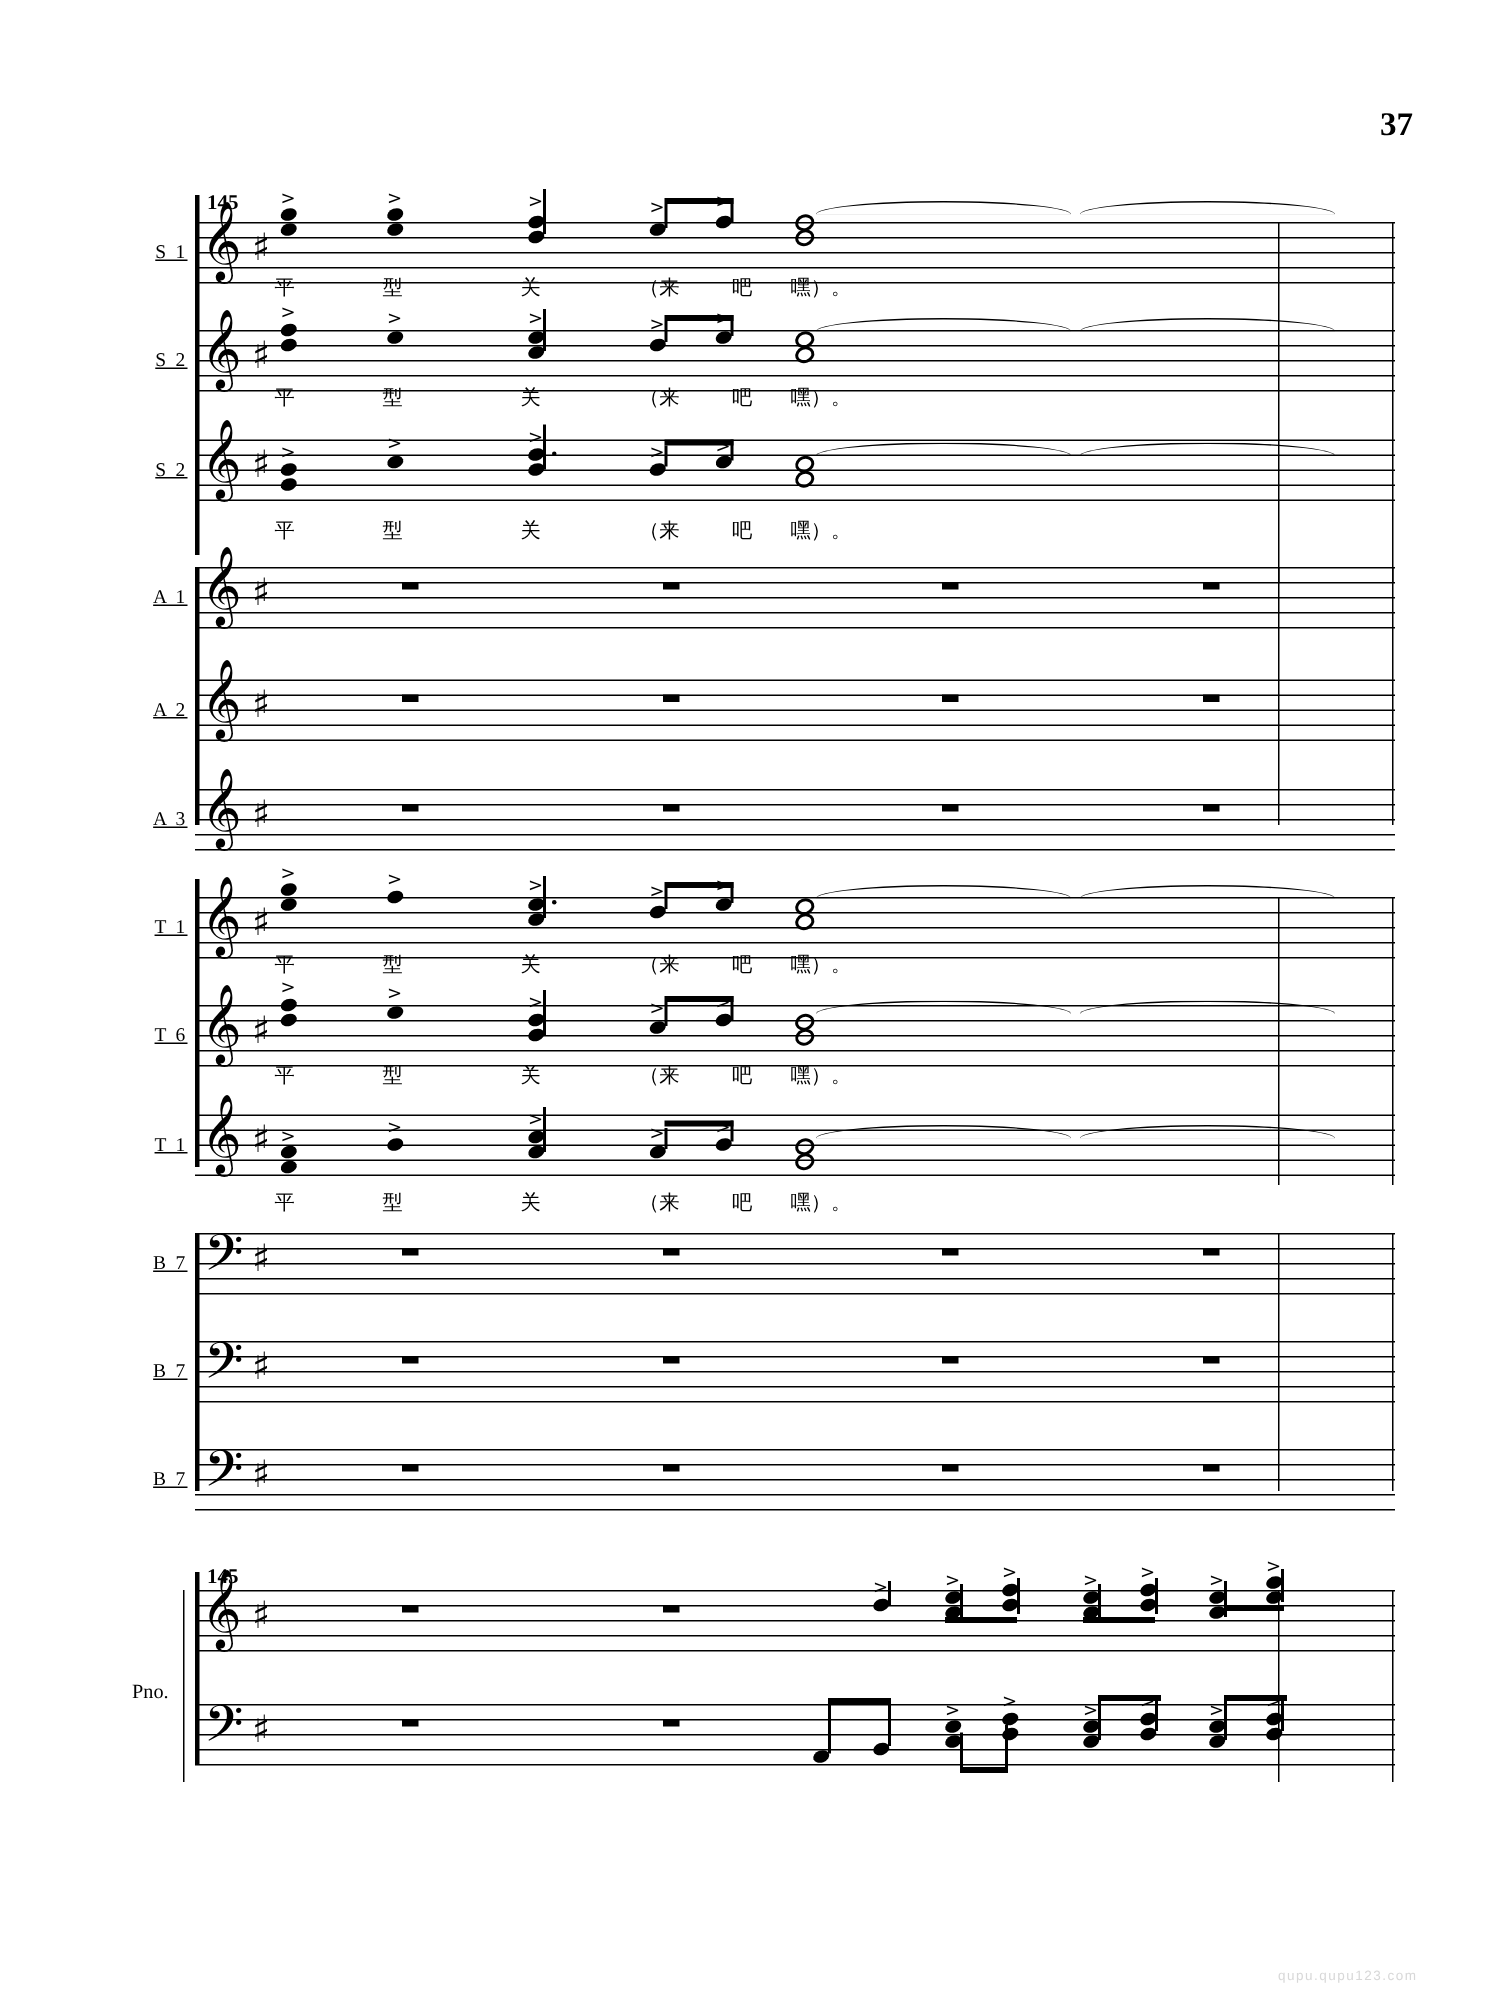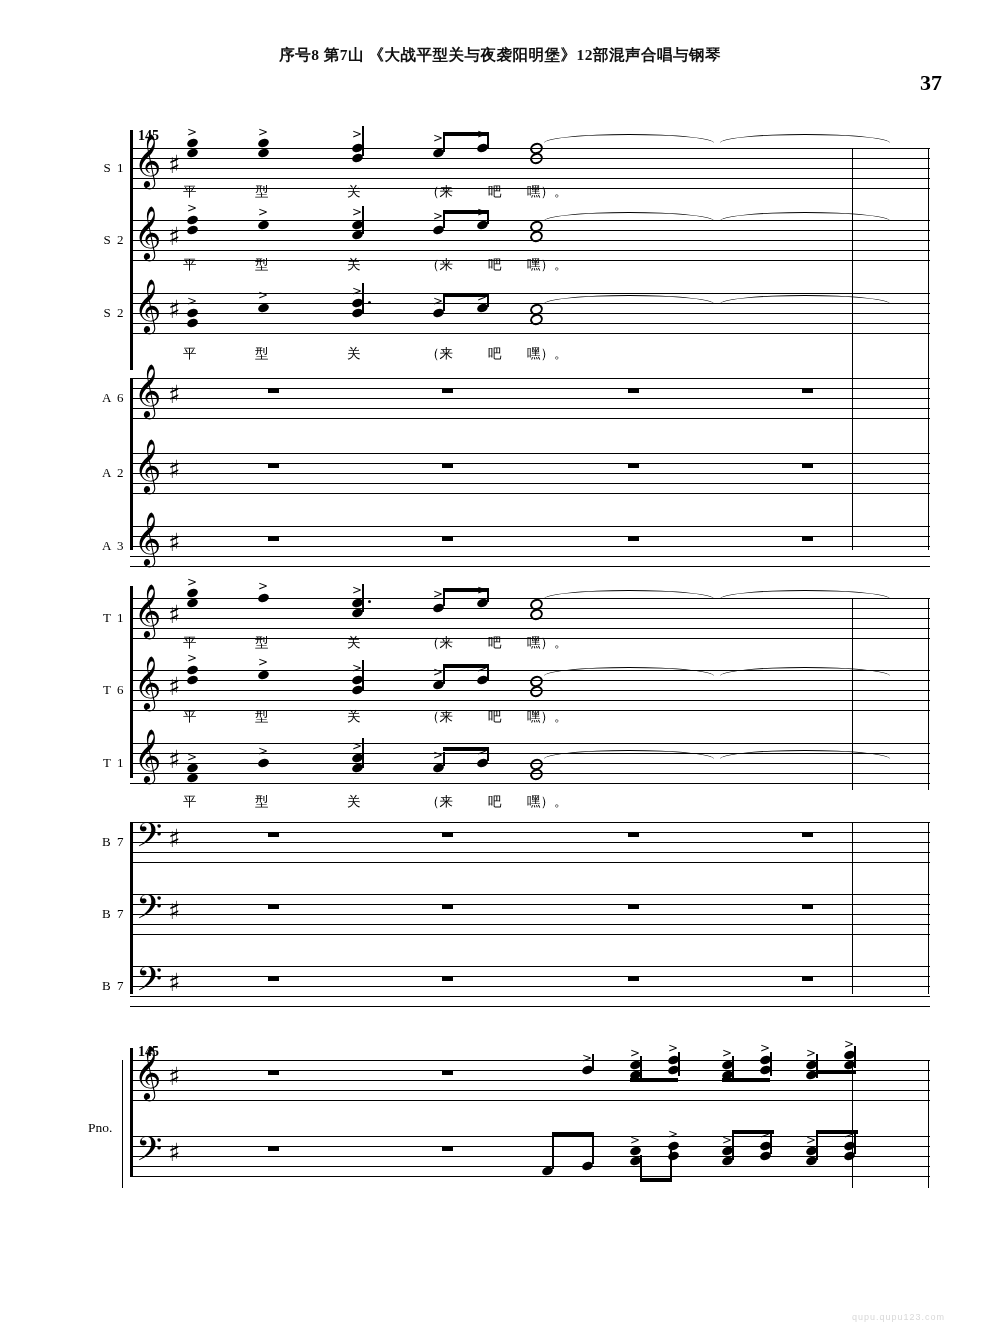--- a/index.html
+++ b/index.html
@@ -87,20 +87,21 @@
 
   
   .part-label {
     position: absolute;
     font-family: "Liberation Serif", serif;
     font-size: 13px;
     letter-spacing: 1.5px;
     color: #000;
     width: 40px;
     text-align: right;
+    text-decoration: underline;
   }
   .pno-label {
     position: absolute;
     font-family: "Liberation Serif", serif;
     font-size: 13.5px;
     color: #000;
   }
   
   .clef {
     position: absolute;
@@ -200,21 +201,20 @@
     color: #d8d8d8;
     letter-spacing: 1px;
   }
 </style>
 </head>
 <body>
 
 <div class="page">
 
   <div class="header">
-    <div class="line2">序号8   第7山  《大战平型关与夜袭阳明堡》12部混声合唱与钢琴</div>
   </div>
   <div class="page-number">37</div>
 
   <div class="sysbar" style="top:130px; height:240px;"></div>
   <div class="sysbar" style="top:378px; height:172px;"></div>
   <div class="sysbar" style="top:586px; height:192px;"></div>
   <div class="sysbar" style="top:822px; height:172px;"></div>
   <div class="sysbar" style="top:1048px; height:128px;"></div>
 
   <div class="measnum" style="left:138px; top:128px;">145</div>
@@ -333,21 +333,21 @@
       <div class="tie" style="left:590px; top:2px; width:170px;"></div>
     </div>
   </div>
   <div class="lyric" style="left:183px; top:345px;">平</div>
   <div class="lyric" style="left:255px; top:345px;">型</div>
   <div class="lyric" style="left:347px; top:345px;">关</div>
   <div class="lyric" style="left:426px; top:345px;">（来</div>
   <div class="lyric" style="left:488px; top:345px;">吧</div>
   <div class="lyric" style="left:527px; top:345px;">嘿）。</div>
 
-  <div class="part-label" style="left:85px; top:390px;">A 6</div>
+  <div class="part-label" style="left:85px; top:390px;">A 1</div>
   <div class="system" style="top:378px;">
     <div class="stave">
       <div class="ln"></div>
         <div class="ln"></div>
         <div class="ln"></div>
         <div class="ln"></div>
         <div class="ln"></div>
       <div class="clef treble" style="left:4px;">𝄞</div>
       <div class="keysig" style="left:38px; top:4px;">♯</div>
       <div class="rest" style="left:138px; top:10px;"></div>

